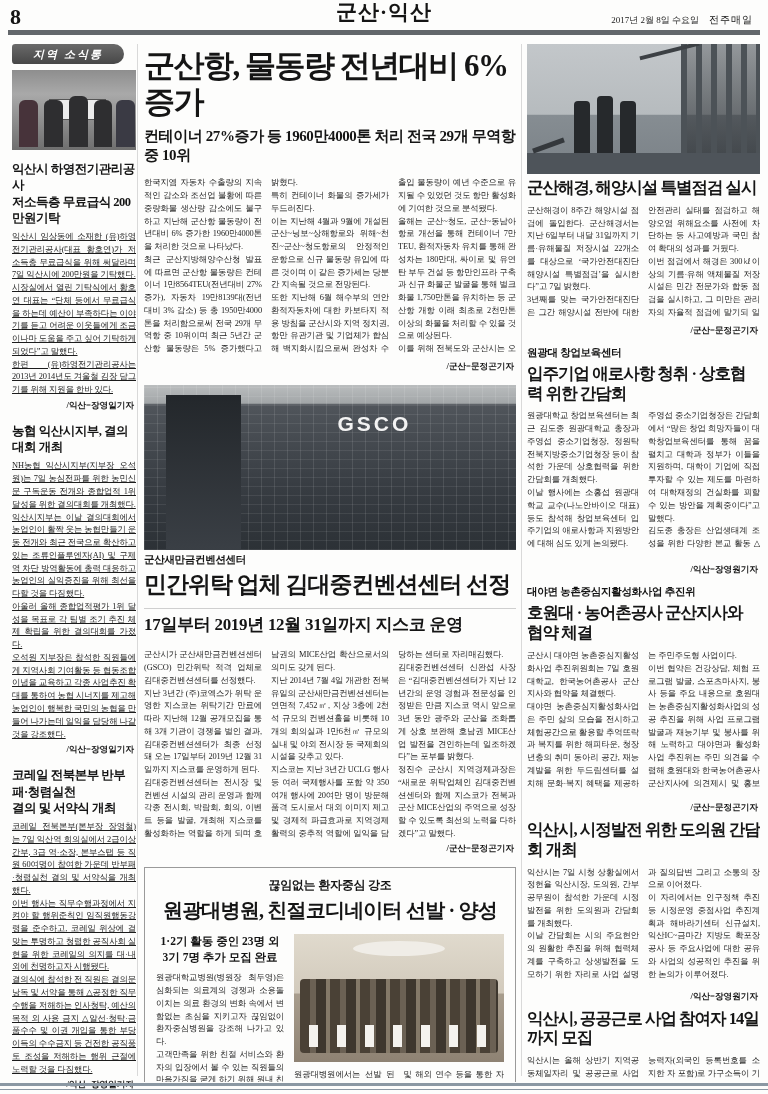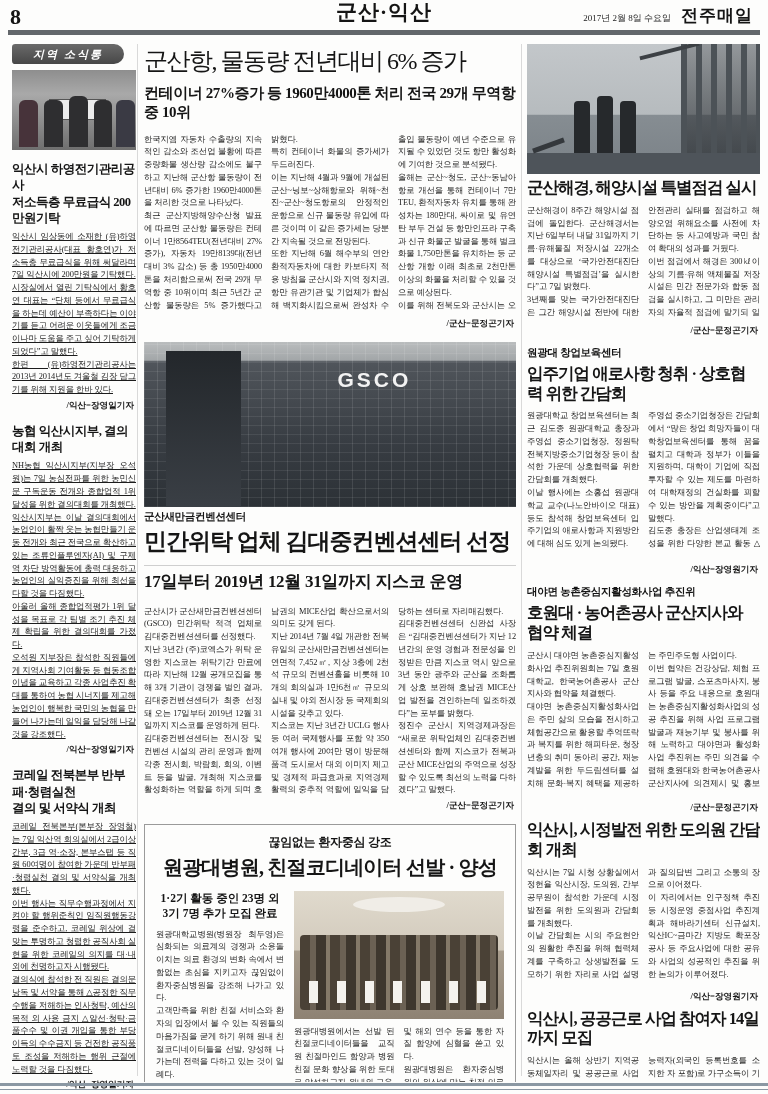--- a/index.html
+++ b/index.html
@@ -6,21 +6,21 @@
   html,body { background:#e9e9e9; }
   body { font-family:"Liberation Serif","DejaVu Serif",serif; color:#151515; }
   .page { position:relative; width:768px; height:1094px; background:#fdfdfc; margin:0 auto; overflow:hidden; padding:0 8px; }
 
   
   .masthead { position:relative; height:30px; }
   .page-num { position:absolute; left:2px; bottom:2px; font-size:22px; font-weight:bold; line-height:1; }
   .section-title { position:absolute; left:50%; transform:translateX(-50%); bottom:4px; font-size:21px; font-weight:bold; letter-spacing:1px; }
   .masthead-right { position:absolute; right:7px; bottom:3px; display:flex; align-items:baseline; gap:10px; }
   .edition-date { font-size:9px; color:#222; }
-  .paper-name { font-size:17px; font-weight:bold; letter-spacing:1px; }
+  .paper-name { font-size:10px; font-weight:normal; letter-spacing:1px; }
   .top-rule { height:5px; background:#63676b; }
 
   
   .left-zone  { position:absolute; left:0;  top:44px; width:124px;  height:1064px; overflow:hidden;margin-left:12px; }
   .center-zone{ position:absolute; left:144px; top:44px; width:372px; height:1038px; overflow:hidden; }
   .right-zone { position:absolute; left:527px; top:44px; width:233px; height:1038px; overflow:hidden; }
   .vline { position:absolute; top:44px; height:1032px; width:1px; background:#d9d9d9; }
   .v1 { left:137px; } .v2 { left:521px; }
   .bottom-rule { position:absolute; left:0; right:0; bottom:4px; height:7px; border-top:3px solid #8b98a3; border-bottom:1px solid #8b98a3; }
 
@@ -68,21 +68,21 @@
 
   .hospital-photo { height:128px;
       background:linear-gradient(180deg,#e0dacd 0%,#d2cabc 46%,#a89d8d 47%,#8e8273 100%); }
   .hospital-photo .ceiling { position:absolute; top:5%; left:28%; width:44%; height:12%; background:#f0ede7; border-radius:50%; }
   .hospital-photo .crowd { position:absolute; bottom:7%; left:3%; right:3%; height:58%; border-radius:4px;
       background:repeating-linear-gradient(90deg,#4a4136 0 10px,#6b6154 10px 16px,#3e372e 16px 26px,#857a69 26px 30px); }
   .hospital-photo .certs { position:absolute; bottom:12%; left:7%; right:7%; height:17%;
       background:repeating-linear-gradient(90deg,#f4f2ee 0 9px, rgba(0,0,0,0) 9px 28px); }
 
   
-  .main-headline { font-size:24px; font-weight:normal; letter-spacing:-1.5px; line-height:1.15; margin:4px 0 8px; }
+  .main-headline { font-size:31px; font-weight:bold; letter-spacing:-1.5px; line-height:1.15; margin:4px 0 8px; }
   .main-subheadline { font-size:15px; font-weight:bold; letter-spacing:-0.4px; margin-bottom:12px; }
   .main-body { height:182px; }
   .gsco-kicker { margin-top:3px; }
   .gsco-headline { font-size:23px; font-weight:bold; letter-spacing:-1px; margin:0 0 8px; }
   .gsco-subheadline { font-size:17px; font-weight:bold; letter-spacing:-0.3px; padding:4px 0 6px; border-top:1px solid #cfcfcf; margin-bottom:7px; }
   .gsco-body { height:192px; }
 
   .hospital-box { border:1.5px solid #9a9a9a; padding:9px 11px 6px; margin-top:12px; height:290px; overflow:hidden; }
   .box-kicker { text-align:center; font-family:"Liberation Sans",sans-serif; font-weight:bold; font-size:12px; letter-spacing:-0.3px; }
   .box-headline { text-align:center; font-size:20px; font-weight:bold; letter-spacing:-0.8px; margin:3px 0 10px; }

